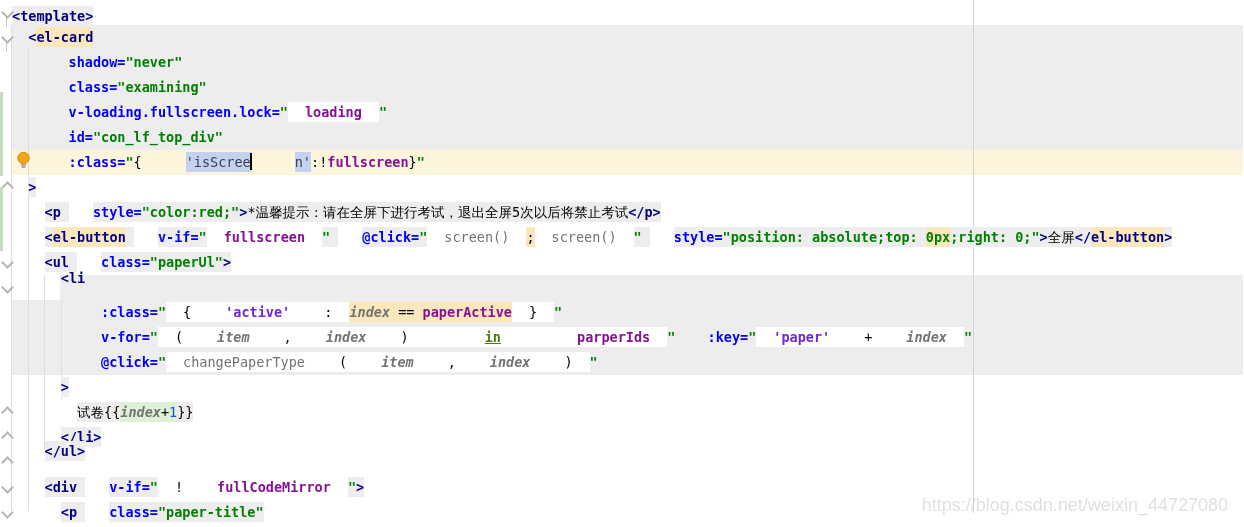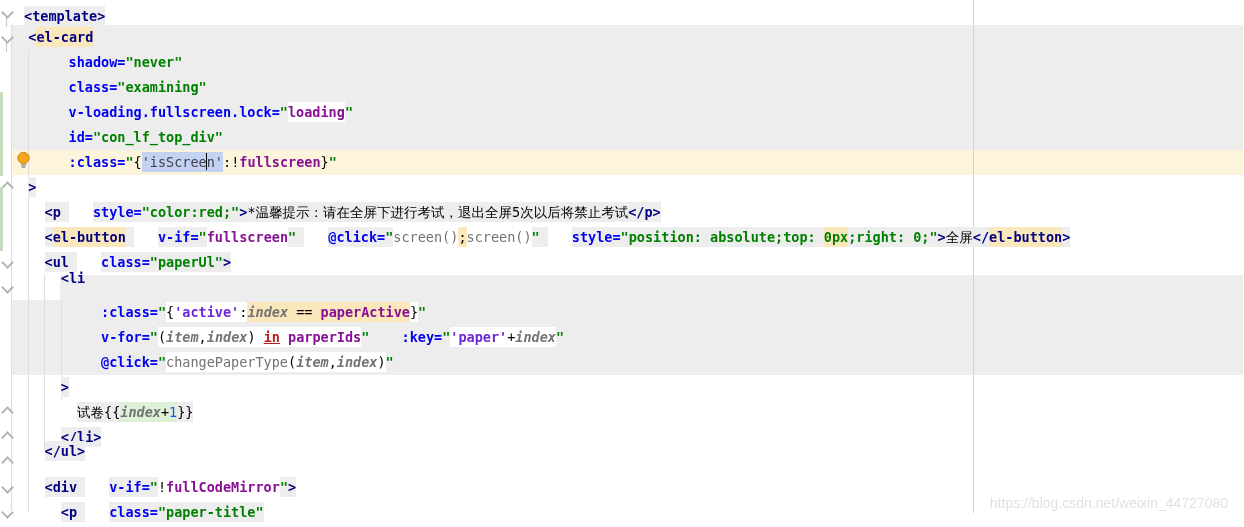--- a/index.html
+++ b/index.html
@@ -12,26 +12,26 @@
   #margin-guide{position:absolute;left:973px;top:0;width:1px;height:513px;background:#d2d2d2;z-index:1;}
   
   .row{position:absolute;left:12px;height:25px;line-height:25px;white-space:pre;z-index:2;}
   .tk-tag{color:#000080;font-weight:bold;}
   .tk-attr{color:#0000f0;font-weight:bold;margin-left:24px;}
   .tk-val{color:#008000;font-weight:bold;}
   .tk-prop{color:#871094;font-weight:bold;}
   .tk-param{color:#737373;font-weight:bold;font-style:italic;}
   .tk-func{color:#737373;}
   .tk-str{color:#6d28d9;font-weight:bold;}
-  .tk-kw{color:#b91c1c;font-weight:bold;text-decoration:underline;}
+  .tk-kw{color:#4d7c0f;font-weight:bold;text-decoration:underline;}
   .tk-num{color:#1750eb;}
   .tk-punct,.tk-text,.tk-plain{color:#000000;}
-  .tk-seltext{color:#3c3f49;}
+  .tk-seltext{color:#3c3f49;margin-left:44px;}
   .b-chip{background:#ededed;padding:2px 0;}
-  .b-white{background:#ffffff;padding:2px 0;}
+  .b-white{background:#ffffff;padding:2px 17px;}
   .b-warn{background:#fbe7bc;padding:2px 0;}
   .b-sel{background:#c4d2f2;padding:2px 0;}
   .b-green{background:#def0d6;padding:2px 0;}
   .caret{display:inline-block;width:2px;height:17px;background:#000;vertical-align:-3px;margin:0 -1px;}
   
   #gutter{position:absolute;left:0;top:0;width:12px;height:527px;z-index:3;}
   .fold{position:absolute;left:3px;width:7px;height:7px;
         border-right:2px solid #b5b5b5;border-bottom:2px solid #b5b5b5;}
   .fold.down{transform:rotate(45deg);}
   .fold.up{transform:rotate(-135deg);}
@@ -39,21 +39,21 @@
   .changebar{position:absolute;left:0;width:3px;background:#c5dcbe;z-index:3;}
   #bulb{position:absolute;left:16px;top:151px;z-index:4;}
   
   #breadcrumb-bar{position:absolute;left:0;top:513px;width:1244px;height:14px;background:#f3f3f3;
       border-top:1px solid #d4d4d4;box-sizing:border-box;overflow:hidden;z-index:5;
       font-family:"Liberation Sans",sans-serif;font-size:12px;color:#4f4f4f;padding-left:18px;line-height:16px;}
   .crumb{margin-right:7px;}
   .crumb-sep{margin-right:7px;color:#9a9a9a;}
   
   #watermark{position:absolute;right:16px;top:495px;z-index:6;
-      font-family:"Liberation Sans",sans-serif;font-size:14px;color:#cccccc;opacity:.6;}
+      font-family:"Liberation Sans",sans-serif;font-size:18px;color:#cccccc;opacity:.6;}
 </style>
 </head>
 <body>
 
 <div id="screen">
 
   <div class="band" style="left:11px;top:25px;width:1232px;height:125px;background:#ededed;"></div>
   <div class="band" style="left:11px;top:150px;width:1232px;height:25px;background:#fcf5dc;"></div>
   <div class="band" style="left:60px;top:275px;width:1183px;height:25px;background:#ededed;"></div>
   <div class="band" style="left:11px;top:300px;width:1232px;height:75px;background:#ededed;"></div>
@@ -83,21 +83,21 @@
 
   <div id="bulb">
     <svg width="15" height="18" viewBox="0 0 15 18">
       <circle cx="7.5" cy="7" r="5.7" fill="#f7a41d" stroke="#cf8a0a" stroke-width="1"></circle>
       <rect x="5" y="13.4" width="5" height="1.3" fill="#8a8a8a"></rect>
       <rect x="5.6" y="15.4" width="3.8" height="1.3" fill="#8a8a8a"></rect>
     </svg>
   </div>
 
   <div id="code-area">
-      <div class="row" style="top: 4px; margin-left: 12px;"><span class="tk-tag b-chip">&lt;template&gt;</span></div>
+      <div class="row" style="top: 4px;"><span class="tk-tag b-chip">&lt;template&gt;</span></div>
       <div class="row" style="top: 25px;"><span class="tk-plain">  </span><span class="tk-tag">&lt;</span><span class="tk-tag b-warn">el-card</span></div>
       <div class="row" style="top: 50px;"><span class="tk-plain">    </span><span class="tk-attr">shadow=</span><span class="tk-val">"never"</span></div>
       <div class="row" style="top: 75px;"><span class="tk-plain">    </span><span class="tk-attr">class=</span><span class="tk-val">"examining"</span></div>
       <div class="row" style="top: 100px;"><span class="tk-plain">    </span><span class="tk-attr">v-loading.fullscreen.lock=</span><span class="tk-val">"</span><span class="tk-prop b-white">loading</span><span class="tk-val">"</span></div>
       <div class="row" style="top: 125px;"><span class="tk-plain">    </span><span class="tk-attr">id=</span><span class="tk-val">"con_lf_top_div"</span></div>
       <div class="row" style="top: 150px;"><span class="tk-plain">    </span><span class="tk-attr">:class=</span><span class="tk-val">"</span><span class="tk-punct">{</span><span class="tk-seltext b-sel">'isScree</span><span class="caret"></span><span class="tk-seltext b-sel">n'</span><span class="tk-punct">:</span><span class="tk-punct">!</span><span class="tk-prop">fullscreen</span><span class="tk-punct">}</span><span class="tk-val">"</span></div>
       <div class="row" style="top: 175px;"><span class="tk-plain">  </span><span class="tk-tag b-chip">&gt;</span></div>
       <div class="row" style="top: 200px;"><span class="tk-plain">    </span><span class="tk-tag b-chip">&lt;p </span><span class="tk-attr b-chip">style=</span><span class="tk-val b-chip">"color:red;"</span><span class="tk-tag b-chip">&gt;</span><span class="tk-text b-chip">*温馨提示：请在全屏下进行考试，退出全屏5次以后将禁止考试</span><span class="tk-tag b-chip">&lt;/p&gt;</span></div>
       <div class="row" style="top: 225px;"><span class="tk-plain">    </span><span class="tk-tag b-chip">&lt;</span><span class="tk-tag b-warn">el-button</span><span class="tk-plain b-chip"> </span><span class="tk-attr b-chip">v-if=</span><span class="tk-val b-chip">"</span><span class="tk-prop b-white">fullscreen</span><span class="tk-val b-chip">"</span><span class="tk-plain b-chip"> </span><span class="tk-attr b-chip">@click=</span><span class="tk-val b-chip">"</span><span class="tk-func b-white">screen()</span><span class="tk-punct b-warn">;</span><span class="tk-func b-white">screen()</span><span class="tk-val b-chip">"</span><span class="tk-plain b-chip"> </span><span class="tk-attr b-chip">style=</span><span class="tk-val b-chip">"position: absolute;top: </span><span class="tk-val b-warn">0px</span><span class="tk-val b-chip">;right: 0;"</span><span class="tk-tag b-chip">&gt;</span><span class="tk-text b-chip">全屏</span><span class="tk-tag b-chip">&lt;/</span><span class="tk-tag b-warn">el-button</span><span class="tk-tag b-chip">&gt;</span></div>
       <div class="row" style="top: 250px;"><span class="tk-plain">    </span><span class="tk-tag b-chip">&lt;ul </span><span class="tk-attr b-chip">class=</span><span class="tk-val b-chip">"paperUl"</span><span class="tk-tag b-chip">&gt;</span></div>

